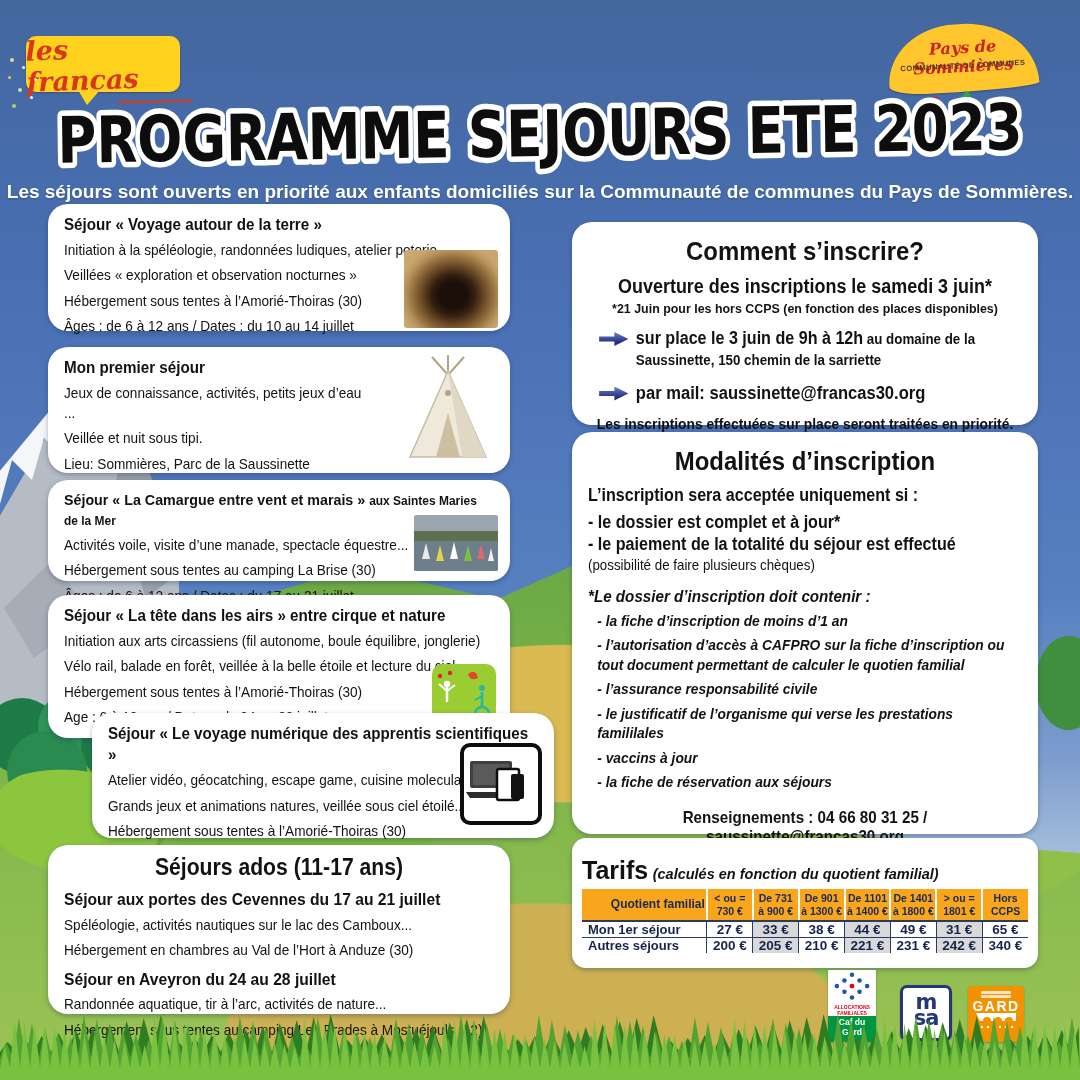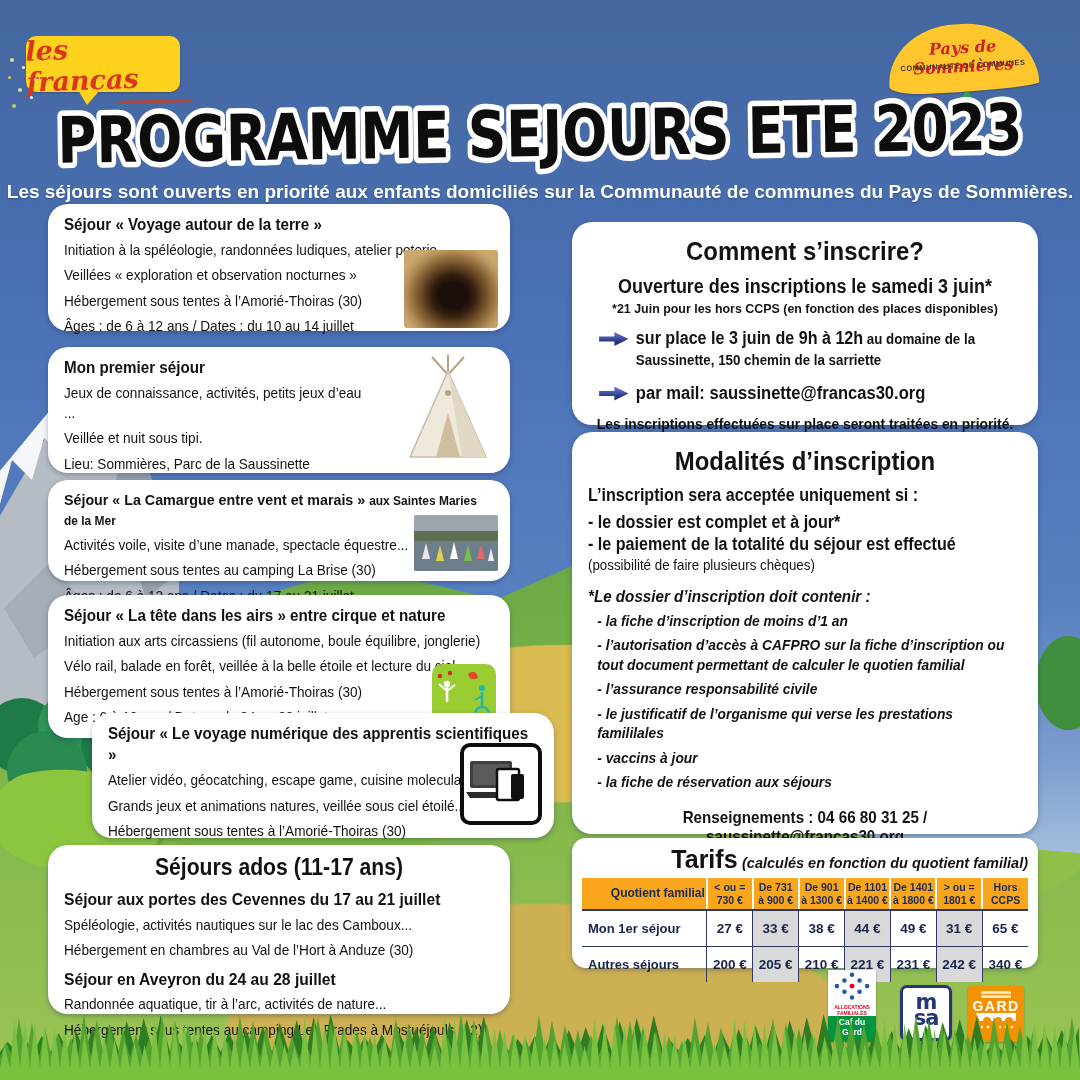--- a/index.html
+++ b/index.html
@@ -86,31 +86,31 @@
   .b2{font-weight:bold;font-size:18px;}
   .ins-footer{text-align:center;font-weight:bold;font-size:15px;margin-top:10px;}
   .mod-intro{font-weight:bold;font-size:17.5px;margin-top:6px;}
   .mod-cond{font-weight:bold;font-size:17.5px;line-height:1.25;}
   .mod-note{font-size:14.5px;margin-top:1px;}
   .mod-dtitle{font-weight:bold;font-style:italic;font-size:16.5px;margin-top:14px;}
   .mod-item{font-weight:bold;font-style:italic;font-size:15px;margin-top:5px;padding-left:10px;line-height:1.3;}
   .mod-contact{text-align:center;font-weight:bold;font-size:16.5px;margin-top:16px;}
   .mod-url{text-align:center;font-weight:bold;font-size:13.5px;margin-top:2px;}
   
-  .tarif-title{text-align:right;margin-top:0px;}
+  .tarif-title{text-align:left;margin-top:11px;}
   .tarif-title .t1{font-weight:bold;font-size:25px;}
   .tarif-title .t2{font-weight:bold;font-style:italic;font-size:14.5px;}
   table.tarifs{width:100%;border-collapse:collapse;table-layout:fixed;margin-top:4px;}
   table.tarifs col.c0{width:28%;}
   table.tarifs col.shade{background:#d9d9d9;}
   table.tarifs th{background:#f9a61c;color:#1b2a55;font-size:10.5px;font-weight:bold;
     padding:3px 1px;border-left:2.5px solid #fff;border-bottom:2px solid #2b3a63;line-height:1.2;}
   table.tarifs th:first-child{border-left:none;font-size:12px;text-align:right;}
   table.tarifs td{border:1.8px solid #2b3a63;color:#16244d;font-weight:bold;font-size:13.5px;
-    text-align:center;padding:10px 0;}
+    text-align:center;padding:0 0;}
   table.tarifs td.rlabel{text-align:left;padding-left:6px;font-size:13px;}
   table.tarifs td:first-child{border-left:none;}
   table.tarifs td:last-child{border-right:none;}
   table.tarifs tr:last-child td{border-bottom:none;}
   
   .caf{position:absolute;left:828px;top:970px;width:48px;height:72px;background:#fff;z-index:3;
     display:flex;flex-direction:column;box-shadow:0 1px 2px rgba(0,0,0,.3);}
   .caf-red{color:#e2001a;font-weight:bold;font-size:5px;text-align:center;line-height:1.1;}
   .caf-green{background:#009640;color:#fff;font-weight:bold;font-size:8.5px;text-align:center;
     flex:1;line-height:1.15;padding-top:2px;}

